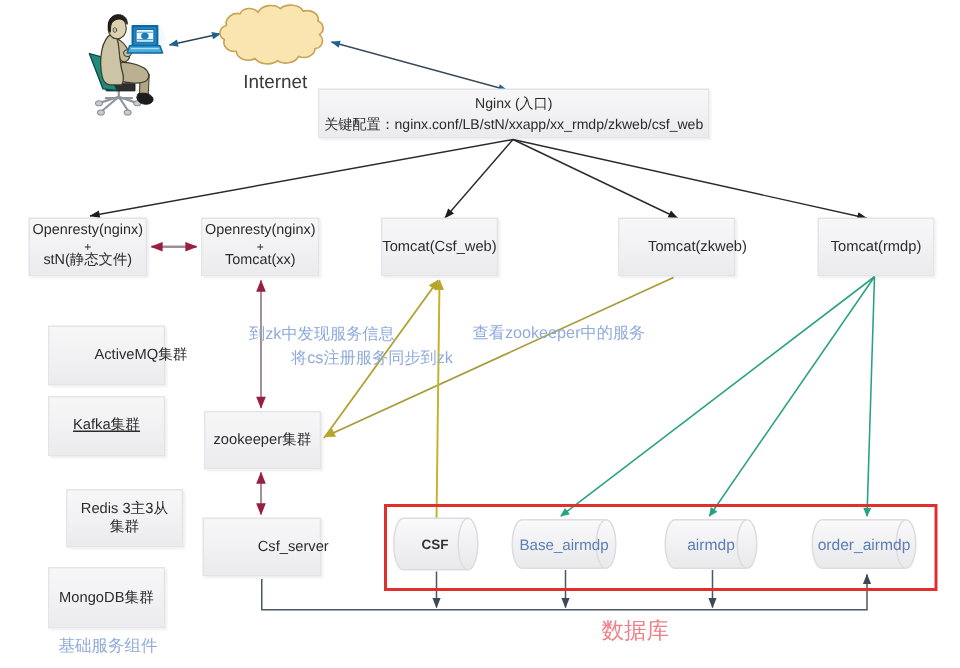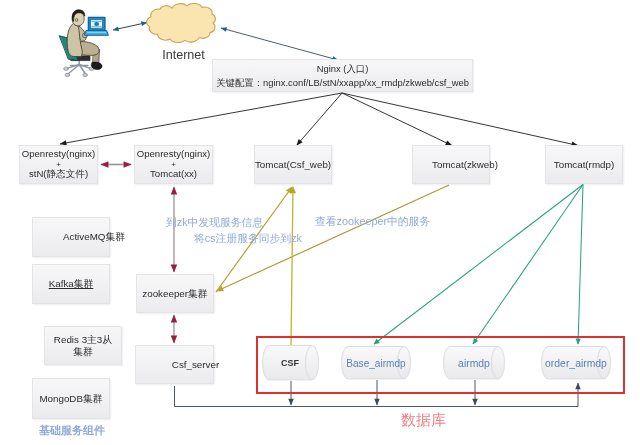--- a/index.html
+++ b/index.html
@@ -100,21 +100,21 @@
   <div class="gbox" style="left:32px;top:264px;width:78px;height:40px;box-sizing:border-box;font-size:9.8px;text-decoration:underline;">
     <span>Kafka集群</span>
   </div>
   <div class="gbox" style="left:44px;top:326px;width:78px;height:39px;box-sizing:border-box;font-size:9.8px;line-height:1.2;">
     <span>Redis 3主3从</span>
     <span>集群</span>
   </div>
   <div class="gbox" style="left:32px;top:378px;width:78px;height:41px;box-sizing:border-box;font-size:9.8px;">
     <span>MongoDB集群</span>
   </div>
-  <div class="cap" style="left:39px;top:423px;font-size:11px;color:#8faadc;font-weight:bold;">基础服务组件</div>
+  <div class="cap" style="left:39px;top:423px;font-size:11px;color:#8faadc;">基础服务组件</div>
 
   <div class="gbox" style="left:136px;top:274px;width:78px;height:39px;font-size:9.8px;">
     <span>zookeeper集群</span>
   </div>
   <div class="gbox" style="left:135px;top:345px;width:79px;height:39px;font-size:9.8px;padding-left:42px;">
     <span>Csf_server</span>
   </div>
 
   <div class="cap" style="left:121px;top:216px;font-size:10.8px;color:#8faadc;margin-left:45px;">到zk中发现服务信息</div>
   <div class="cap" style="left:194px;top:232px;font-size:10.8px;color:#8faadc;">将cs注册服务同步到zk</div>

